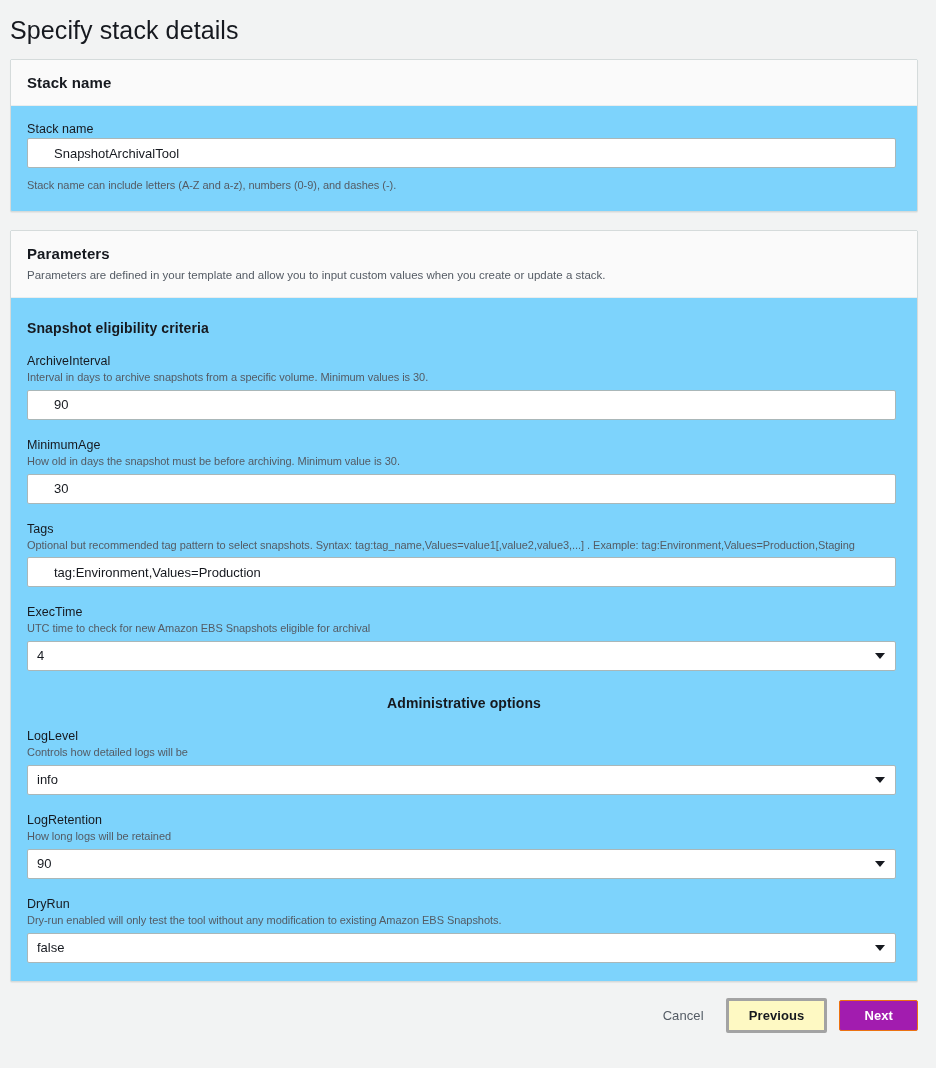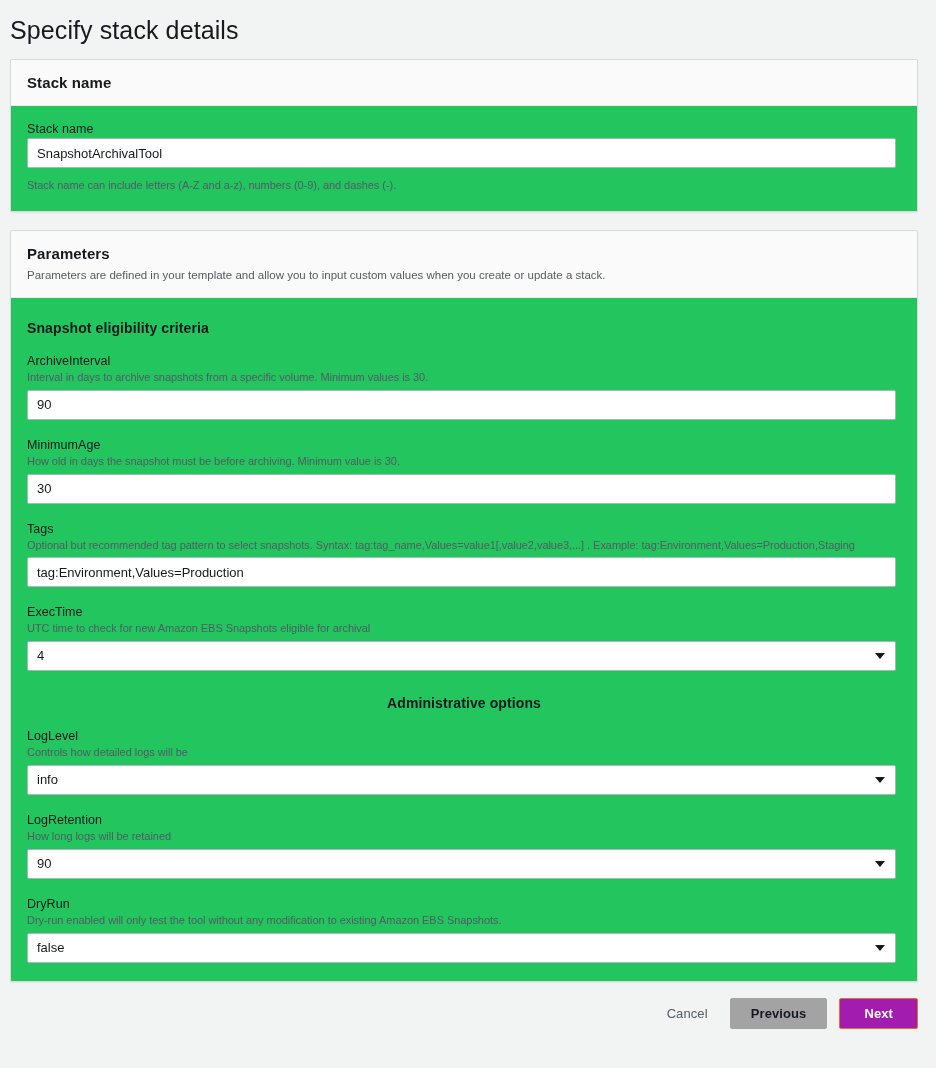--- a/index.html
+++ b/index.html
@@ -19,21 +19,21 @@
   }
   .page-title {
     font-size: 25px;
     font-weight: 400;
     color: #16191f;
     padding: 16px 0 14px 10px;
     margin: 0;
     letter-spacing: 0.1px;
   }
   .panel {
-    background: #22c55e;
+    background: #7dd3fc;
     border: 1px solid #d5dbdb;
     border-radius: 2px;
     margin: 0 18px 0 10px;
     box-sizing: border-box;
     box-shadow: 0 1px 1px rgba(0,0,0,0.06);
   }
   .panel + .panel { margin-top: 18px; }
   .panel-header {
     background: #fafafa;
     border-bottom: 1px solid #eaeded;
@@ -81,21 +81,21 @@
     display: block;
     box-sizing: border-box;
     width: 869px;
     height: 30px;
     border: 1px solid #aab7b8;
     border-radius: 2px;
     background: #ffffff;
     font-size: 13px;
     font-family: "Liberation Sans", sans-serif;
     color: #16191f;
-    padding: 0 9px;
+    padding: 0 26px;
     outline: none;
   }
   .select-wrap {
     position: relative;
     width: 869px;
     height: 30px;
   }
   .select-input {
     box-sizing: border-box;
     width: 100%;
@@ -140,22 +140,22 @@
     border: none;
     padding: 7px 10px;
     cursor: pointer;
     font-family: "Liberation Sans", sans-serif;
     letter-spacing: 0.1px;
   }
   .btn-secondary {
     font-size: 13px;
     font-weight: 700;
     color: #16191f;
-    background: #a3a3a3;
-    border: 1px solid #a3a3a3;
+    background: #fef9c3;
+    border: 3px solid #a3a3a3;
     border-radius: 2px;
     padding: 7px 20px;
     cursor: pointer;
     font-family: "Liberation Sans", sans-serif;
     letter-spacing: 0.1px;
   }
   .btn-primary {
     font-size: 13px;
     font-weight: 700;
     color: #ffffff;

